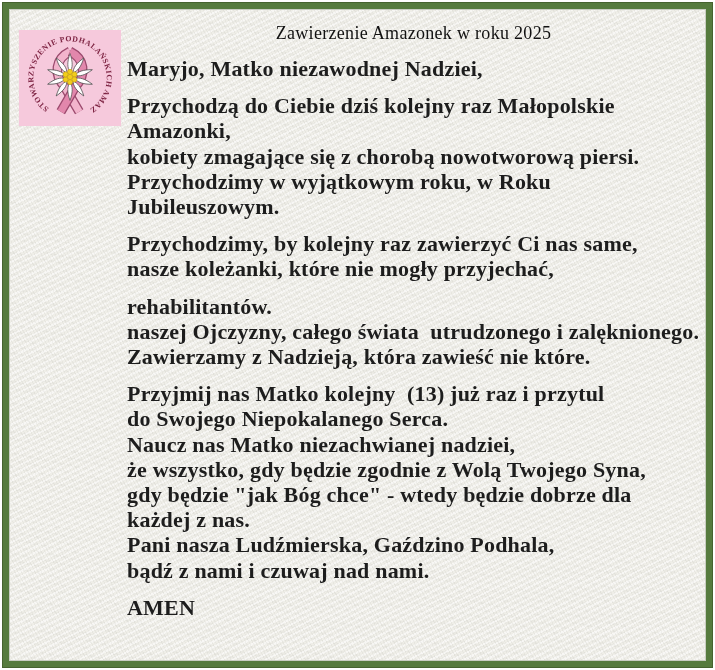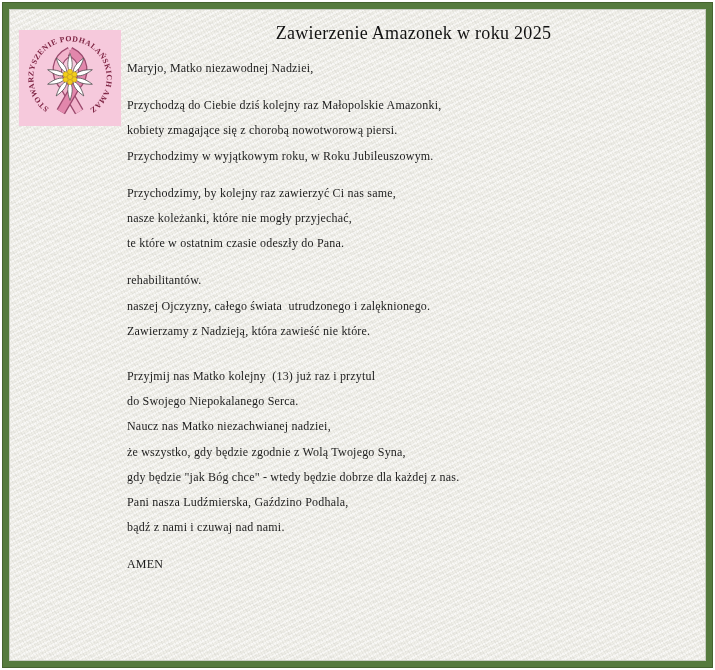--- a/index.html
+++ b/index.html
@@ -48,27 +48,28 @@
   }
   .doc-title {
     margin: 0 0 12px 0;
     text-align: center;
     font-size: 18px;
     font-weight: normal;
     letter-spacing: 0.3px;
     color: #111111;
   }
   .para { margin: 0 0 12px 0; }
-  .para.gap-before { margin-top: 20px; }
+  .para.gap-before { margin-top: 12px; }
   .line {
-    font-size: 12px;
+    font-size: 22px;
     line-height: 25.2px;
     letter-spacing: 0.2px;
     white-space: pre-wrap;
     color: #1d1d1d;
+    font-weight: bold;
   }
   .circle-text {
     font-family: "Liberation Serif", "DejaVu Serif", serif;
     font-size: 7.6px;
     font-weight: bold;
     letter-spacing: 0.55px;
     fill: #7d2342;
   }
 </style>
 </head>
@@ -126,21 +127,20 @@
             <div class="line">Maryjo, Matko niezawodnej Nadziei,</div>
           </div>
           <div class="para">
             <div class="line">Przychodzą do Ciebie dziś kolejny raz Małopolskie Amazonki,</div>
             <div class="line">kobiety zmagające się z chorobą nowotworową piersi.</div>
             <div class="line">Przychodzimy w wyjątkowym roku, w Roku Jubileuszowym.</div>
           </div>
           <div class="para">
             <div class="line">Przychodzimy, by kolejny raz zawierzyć Ci nas same,</div>
             <div class="line">nasze koleżanki, które nie mogły przyjechać,</div>
-            <div class="line">te które w ostatnim czasie odeszły do Pana.</div>
           </div>
           <div class="para">
             <div class="line">rehabilitantów.</div>
             <div class="line">naszej Ojczyzny, całego świata  utrudzonego i zalęknionego.</div>
             <div class="line">Zawierzamy z Nadzieją, która zawieść nie które.</div>
           </div>
           <div class="para gap-before">
             <div class="line">Przyjmij nas Matko kolejny  (13) już raz i przytul</div>
             <div class="line">do Swojego Niepokalanego Serca.</div>
             <div class="line">Naucz nas Matko niezachwianej nadziei,</div>

